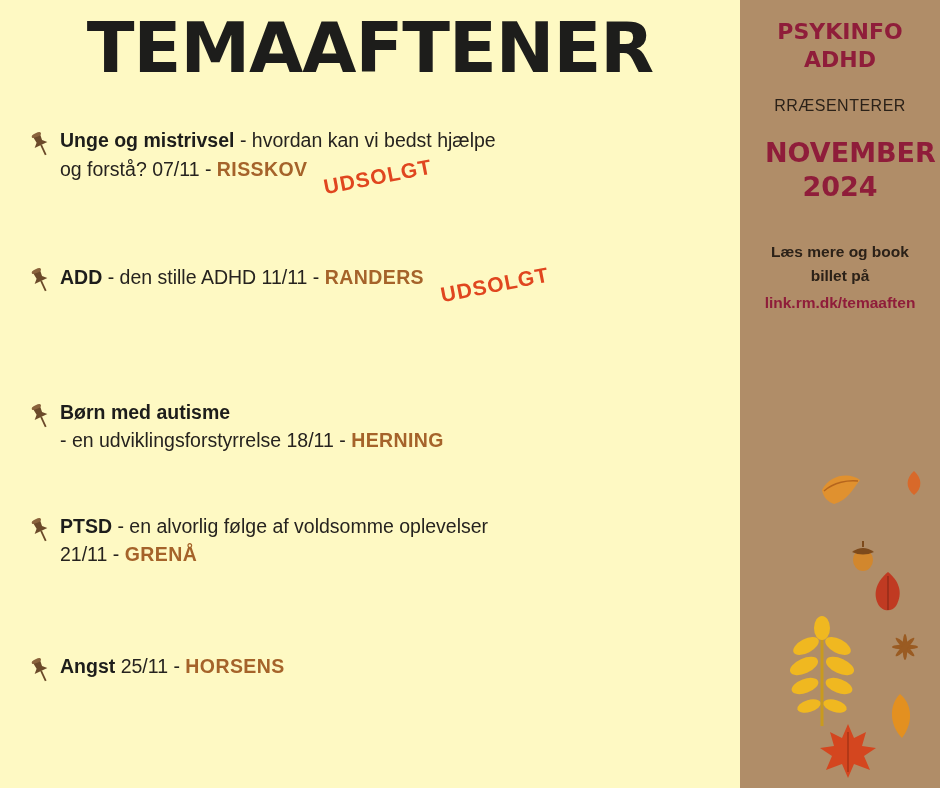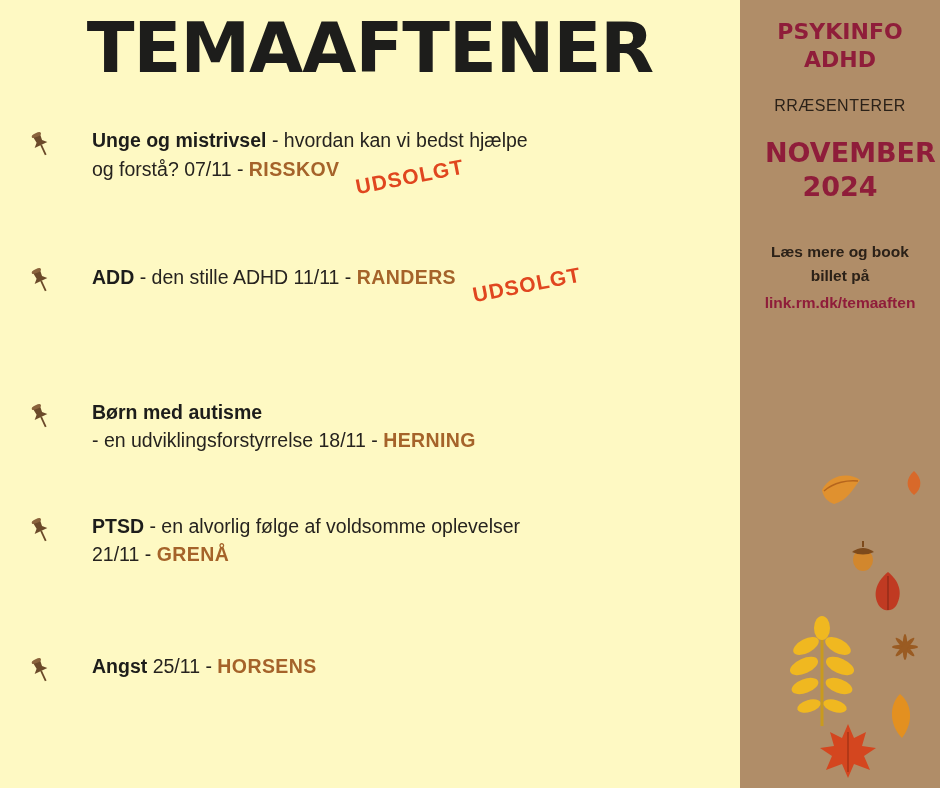--- a/index.html
+++ b/index.html
@@ -39,21 +39,21 @@
     color: #1d1d1b;
     font-family: "DejaVu Sans", sans-serif;
   }
   .events {
     margin: 0;
     padding: 22px 0 0 0;
     list-style: none;
   }
   .event {
     position: relative;
-    padding-left: 92px;
+    padding-left: 60px;
     min-height: 88px;
     margin-bottom: 26px;
     font-size: 19.5px;
     line-height: 1.45;
     color: #26231f;
   }
   .pin {
     position: absolute;
     left: 26px;
     top: 4px;

